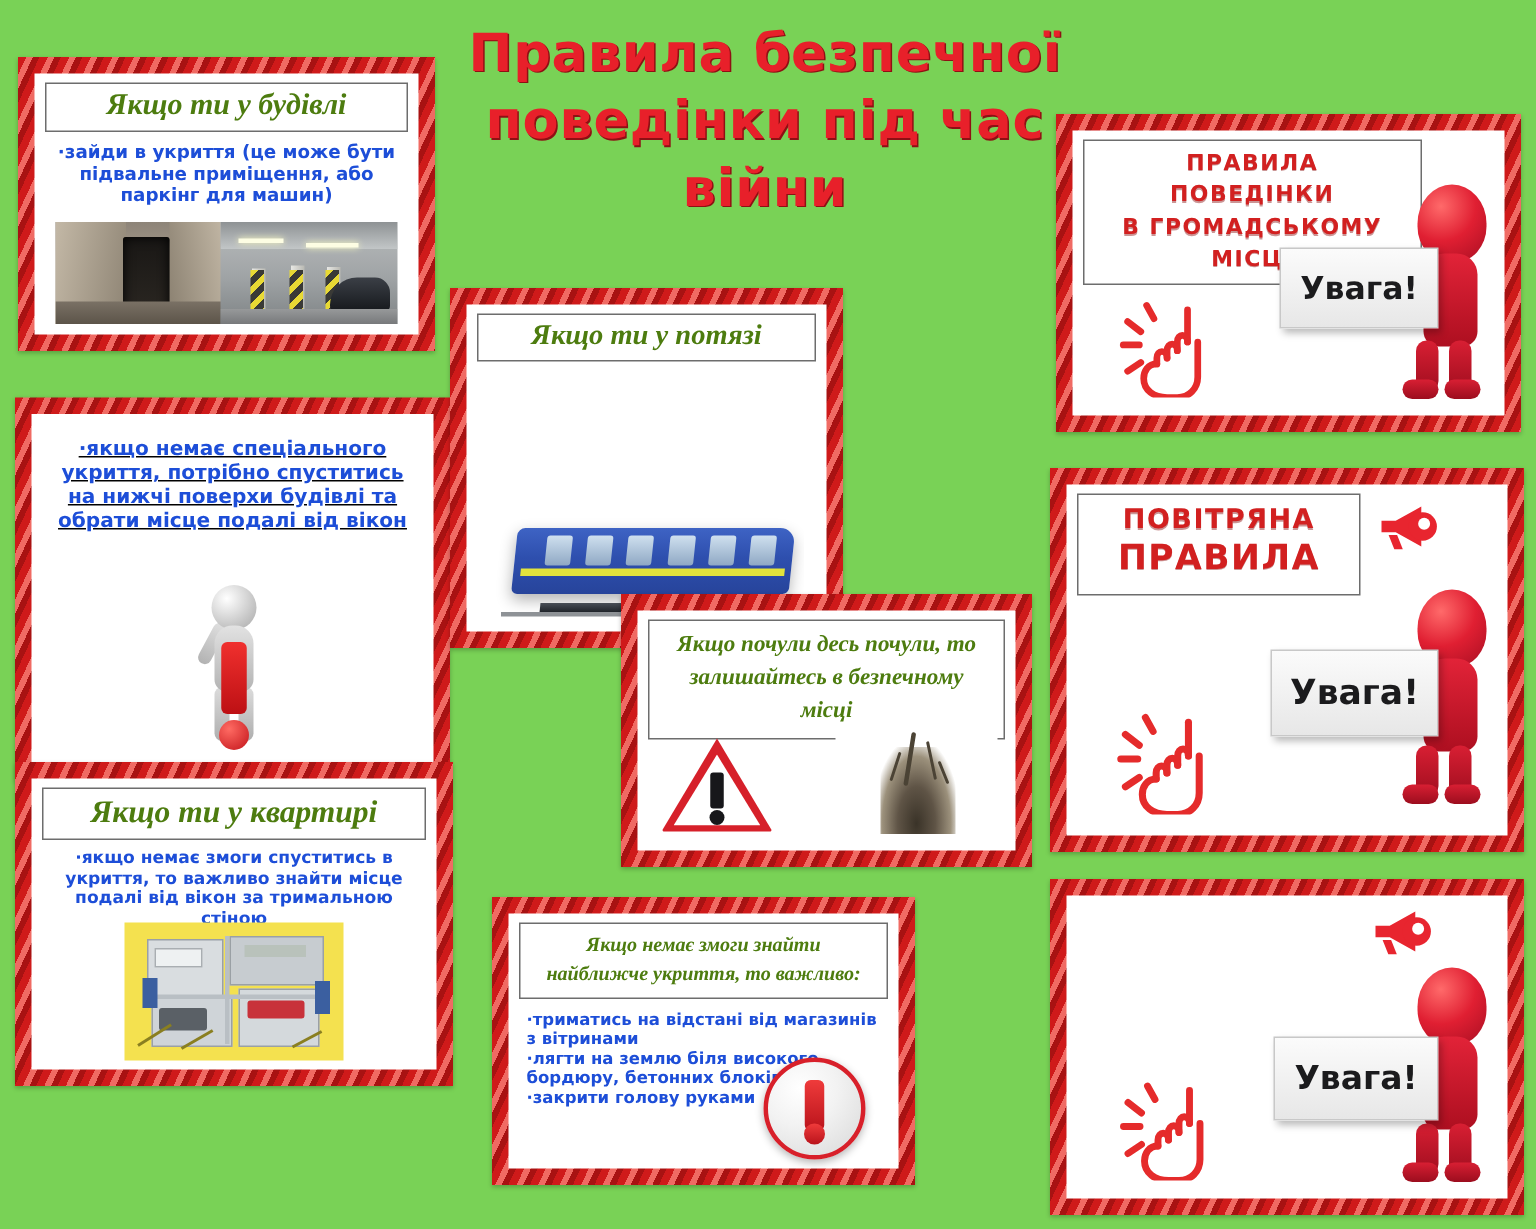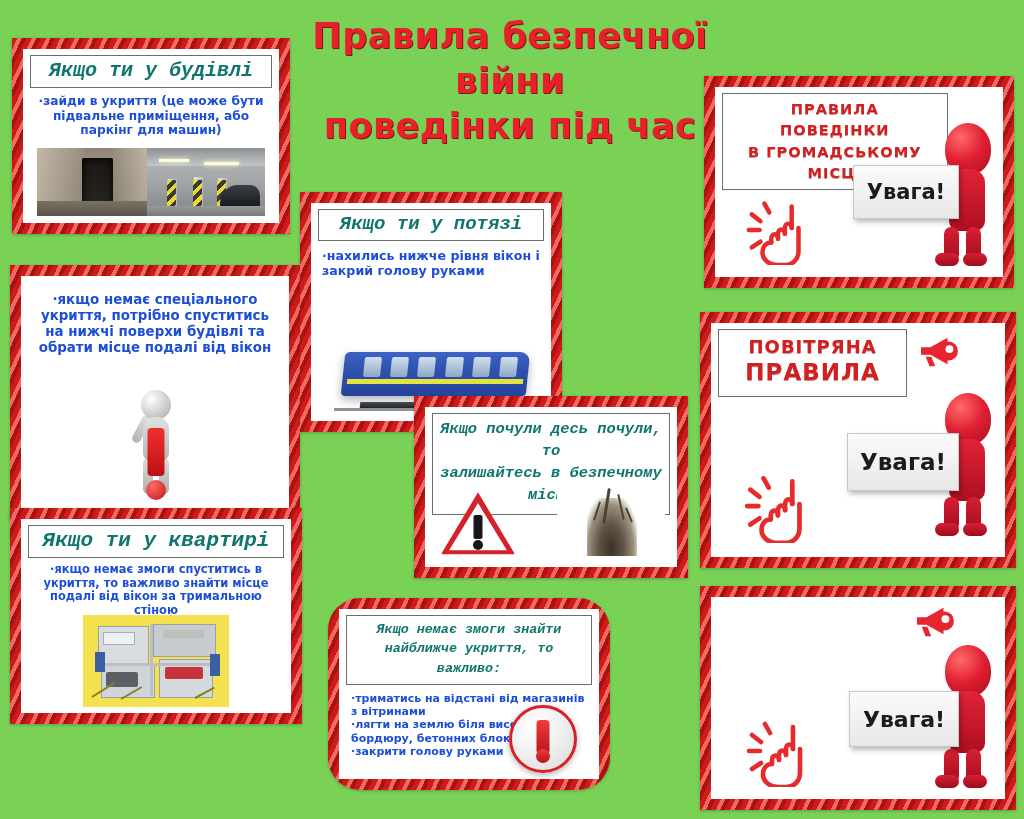--- a/index.html
+++ b/index.html
@@ -39,23 +39,23 @@
     box-sizing:border-box;padding:6px 7px;
     position:relative;overflow:hidden;
   }
   .titlebox{
     border:1px solid #6d6d6d;
     padding:3px 6px 5px;
     text-align:center;
     background:#fff;
   }
   .t-script{
-    font-family:Liberation Mono, monospace;
+    font-family:Liberation Serif, serif;
     font-style:italic;font-weight:bold;
-    color:#0f766e;
+    color:#4d7c0f;
   }
   .t-block{
     font-family:"DejaVu Sans", sans-serif;
     font-weight:bold;color:#d22020;
     letter-spacing:1px;
     text-shadow:0 1px 0 rgba(140,20,20,.45);
   }
   .body-text{
     font-family:"DejaVu Sans", sans-serif;
     font-weight:bold;color:#1d4ed8;
@@ -287,22 +287,22 @@
   
   .mega{position:relative;}
 </style>
 </head>
 <body>
 
 <div class="stage">
 
   <div class="poster-title">
     <div>Правила безпечної</div>
+    <div>поведінки під час</div>
     <div>війни</div>
-    <div>поведінки під час</div>
   </div>
 
   <div class="card" style="left:12px;top:38px;width:278px;height:196px;">
     <div class="inner">
       <div class="titlebox">
         <span class="t-script" style="font-size:20px;">Якщо ти у будівлі</span>
       </div>
       <div class="body-text" style="font-size:12.2px;margin-top:6px;padding:0 4px;">·зайди в укриття (це може бути підвальне приміщення, або паркінг для машин)</div>
 
       <div class="photo ph-basement" style="position:absolute;left:14px;bottom:7px;width:118px;height:68px;">
@@ -320,21 +320,21 @@
         <div class="col" style="left:60%;height:42%;"></div>
         <div class="hz" style="left:17%;"></div>
         <div class="hz" style="left:39%;"></div>
         <div class="hz" style="left:59%;"></div>
         <div class="carA"></div>
         <div class="ground"></div>
       </div>
     </div>
   </div>
 
-  <div class="card" style="left:10px;top:265px;width:290px;height:256px;">
+  <div class="card" style="left:10px;top:265px;width:290px;height:256px;text-decoration:underline;">
     <div class="inner">
       <div class="body-text" style="font-size:13.4px;margin-top:10px;padding:0 4px;">·якщо немає спеціального укриття, потрібно спуститись на нижчі поверхи будівлі та обрати місце подалі від вікон</div>
 
       <div class="fig-grey" style="position:absolute;left:50%;margin-left:-30px;bottom:8px;width:62px;height:112px;">
         <div class="armUp"></div>
         <div class="head"></div>
         <div class="legL"></div>
         <div class="legR"></div>
         <div class="torso"></div>
         <div class="exc-bar"></div>
@@ -368,21 +368,20 @@
         <div class="arrow" style="right:8%;bottom:9%;width:22px;transform:rotate(-28deg);"></div>
       </div>
     </div>
   </div>
 
   <div class="card" style="left:300px;top:192px;width:262px;height:240px;">
     <div class="inner">
       <div class="titlebox">
         <span class="t-script" style="font-size:19px;">Якщо ти у потязі</span>
       </div>
-      <div class="body-text left" style="font-size:12.6px;margin-top:7px;padding:0 4px;">·нахились нижче рівня вікон і закрий голову руками</div>
 
       <div class="photo ph-train" style="position:absolute;left:50%;margin-left:-105px;bottom:5px;width:210px;height:78px;">
         <div class="body"></div>
         <div class="win" style="left:18%;"></div>
         <div class="win" style="left:31%;"></div>
         <div class="win" style="left:44%;"></div>
         <div class="win" style="left:57%;"></div>
         <div class="win" style="left:70%;"></div>
         <div class="win" style="left:83%;"></div>
         <div class="stripe"></div>
@@ -410,21 +409,21 @@
       <div class="photo ph-boom" style="position:absolute;right:12px;bottom:8px;width:108px;height:74px;">
         <div class="plume"></div>
         <div class="spike" style="left:44%;top:4%;width:3px;height:36px;transform:rotate(9deg);"></div>
         <div class="spike" style="left:58%;top:12%;width:2px;height:26px;transform:rotate(-12deg);"></div>
         <div class="spike" style="left:36%;top:22%;width:2px;height:20px;transform:rotate(18deg);"></div>
         <div class="spike" style="left:66%;top:30%;width:2px;height:16px;transform:rotate(-22deg);"></div>
       </div>
     </div>
   </div>
 
-  <div class="card" style="left:328px;top:598px;width:282px;height:192px;border-radius:32px;">
+  <div class="card" style="left:328px;top:598px;width:282px;height:192px;">
     <div class="inner">
       <div class="titlebox" style="padding:4px 4px 6px;">
         <div class="t-script" style="font-size:13.4px;line-height:1.45;">Якщо немає змоги знайти</div>
         <div class="t-script" style="font-size:13.4px;line-height:1.45;">найближче укриття, то важливо:</div>
       </div>
 
       <div class="body-text left" style="font-size:11px;margin-top:7px;padding:0 5px;">
         <div>·триматись на відстані від магазинів з вітринами</div>
         <div>·лягти на землю біля високого бордюру, бетонних блоків</div>
         <div>·закрити голову руками</div>

